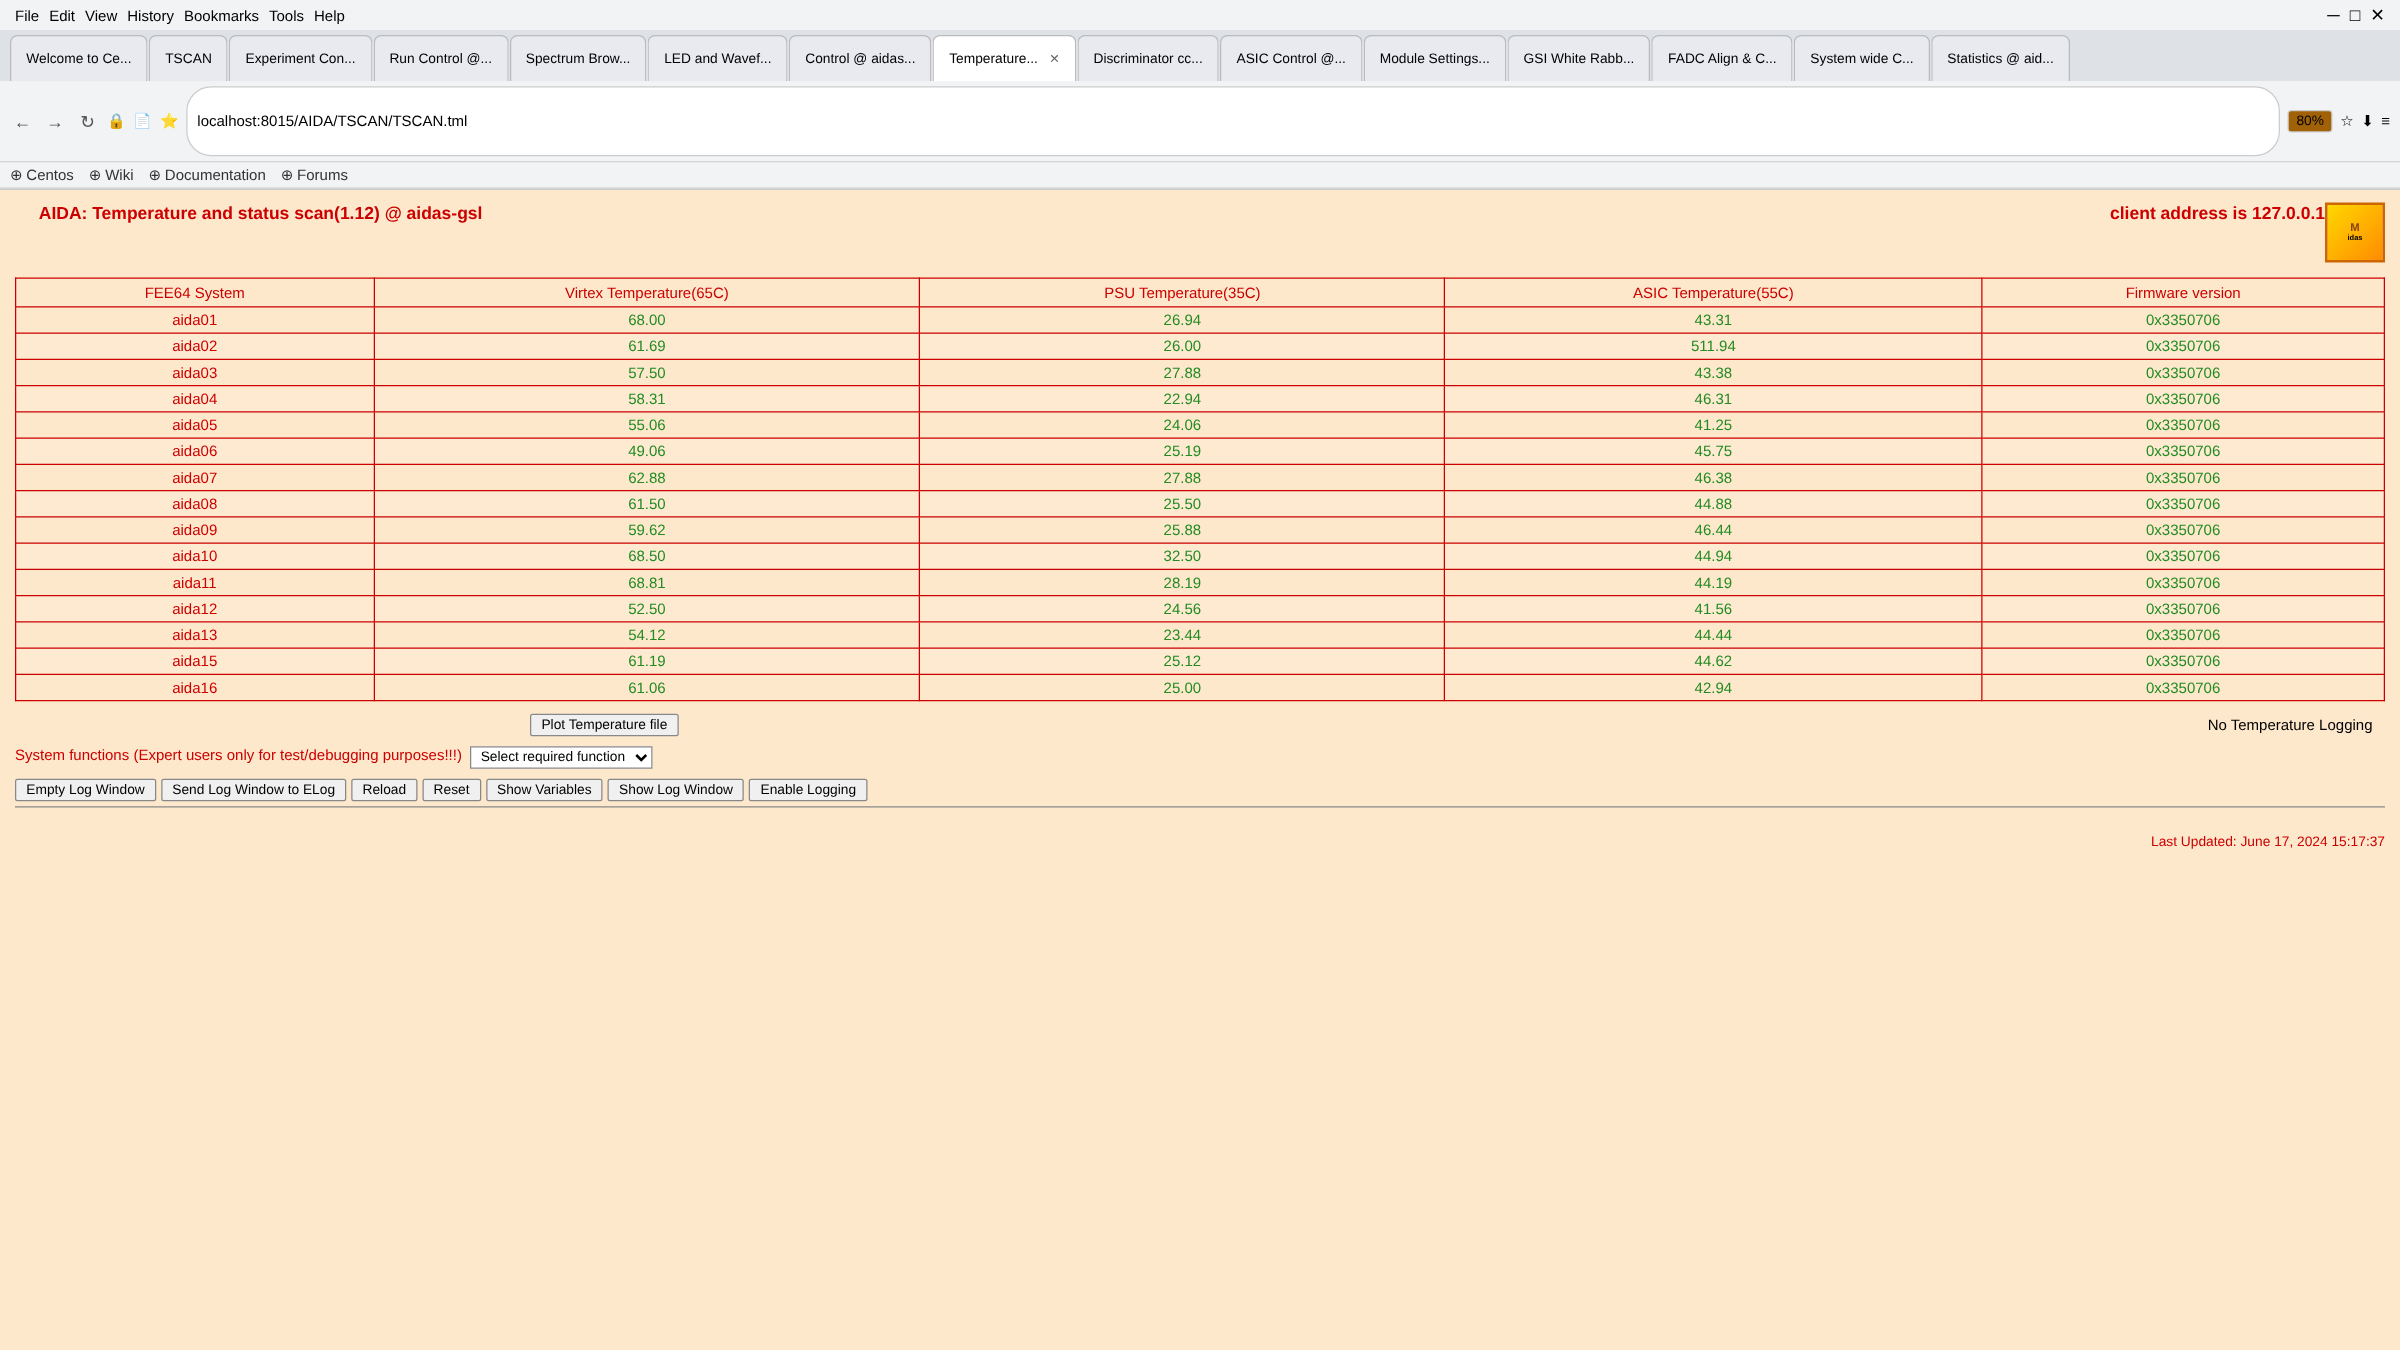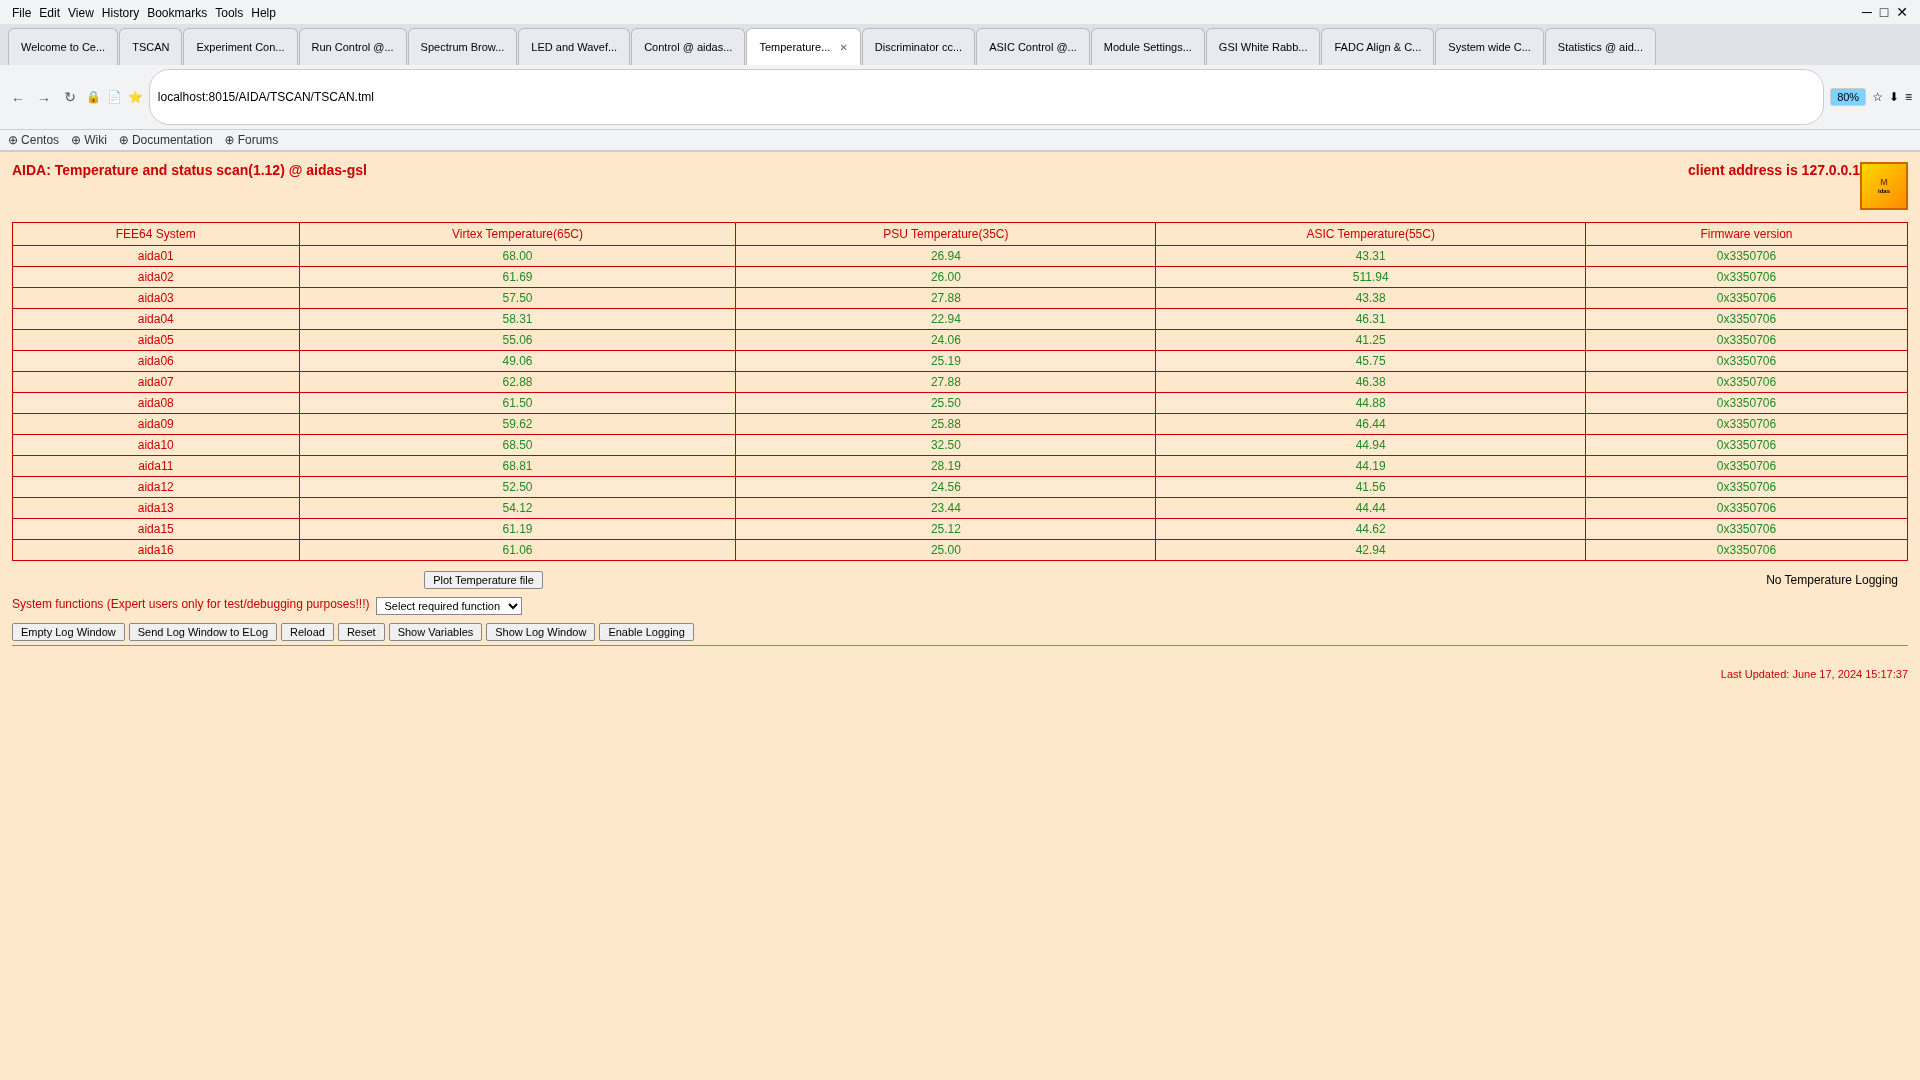--- a/index.html
+++ b/index.html
@@ -9,28 +9,28 @@
     .browser-chrome { background: #f1f3f4; border-bottom: 1px solid #ccc; }
     .menu-bar { display: flex; align-items: flex-end; padding: 2px 8px; gap: 0; background: #f1f3f4; font-size: 12px; }
     .menu-bar span { cursor: pointer; padding: 2px 4px; }
     .tab-bar { display: flex; align-items: center; padding: 4px 8px 0; gap: 1px; background: #dee1e6; overflow: hidden; }
     .tab { padding: 12px 12px; background: #e8eaf0; border: 1px solid #bbb; border-bottom: none; border-radius: 6px 6px 0 0; font-size: 11px; cursor: pointer; white-space: nowrap; max-width: 130px; overflow: hidden; text-overflow: ellipsis; }
     .tab.active { background: #fff; border-bottom: 1px solid #fff; margin-bottom: -1px; }
     .tab .close { margin-left: 6px; color: #666; font-size: 10px; }
     .address-bar { display: flex; align-items: center; padding: 4px 8px; gap: 6px; background: #f1f3f4; border-bottom: 1px solid #ccc; }
     .nav-btn { width: 20px; height: 20px; border: none; background: none; cursor: pointer; font-size: 14px; color: #555; }
     .address-input { flex: 1; padding: 20px 8px; border: 1px solid #ccc; border-radius: 20px; font-size: 12px; background: #fff; }
-    .zoom-badge { background: #7dd3fc; border: 1px solid #ccc; padding: 2px 6px; font-size: 11px; border-radius: 3px; }
+    .zoom-badge { background: #a16207; border: 1px solid #ccc; padding: 2px 6px; font-size: 11px; border-radius: 3px; }
     .bookmarks-bar { display: flex; align-items: center; padding: 3px 8px; gap: 12px; background: #f1f3f4; border-bottom: 1px solid #ccc; font-size: 12px; }
     .bookmarks-bar a { color: #333; text-decoration: none; display: flex; align-items: center; gap: 3px; }
 
     
     .page-content { background: #fde8cc; min-height: calc(1080px - 120px); padding: 10px 12px; }
     .page-header { display: flex; align-items: flex-start; justify-content: space-between; margin-bottom: 12px; }
-    .page-title { color: #cc0000; font-size: 14px; font-weight: bold; }
+    .page-title { color: #cc0000; font-size: 14px; font-weight: bold; margin-left: 19px; }
     .client-address { color: #cc0000; font-size: 14px; font-weight: bold; }
     .midas-logo { width: 48px; height: 48px; background: linear-gradient(135deg, #ffd700, #ff8c00); border: 2px solid #cc6600; display: flex; align-items: center; justify-content: center; font-size: 8px; font-weight: bold; color: #000; }
 
     
     .temp-table { width: 100%; border-collapse: collapse; border: 1px solid #cc0000; margin-bottom: 10px; }
     .temp-table th { background: #fde8cc; color: #cc0000; border: 1px solid #cc0000; padding: 4px 8px; text-align: center; font-size: 12px; font-weight: normal; }
     .temp-table td { border: 1px solid #cc0000; padding: 3px 8px; text-align: center; font-size: 12px; }
     .temp-table td:first-child { color: #cc0000; }
     .temp-table td:not(:first-child) { color: #228b22; }
     .temp-table tr:nth-child(even) { background: rgba(255,255,255,0.1); }

